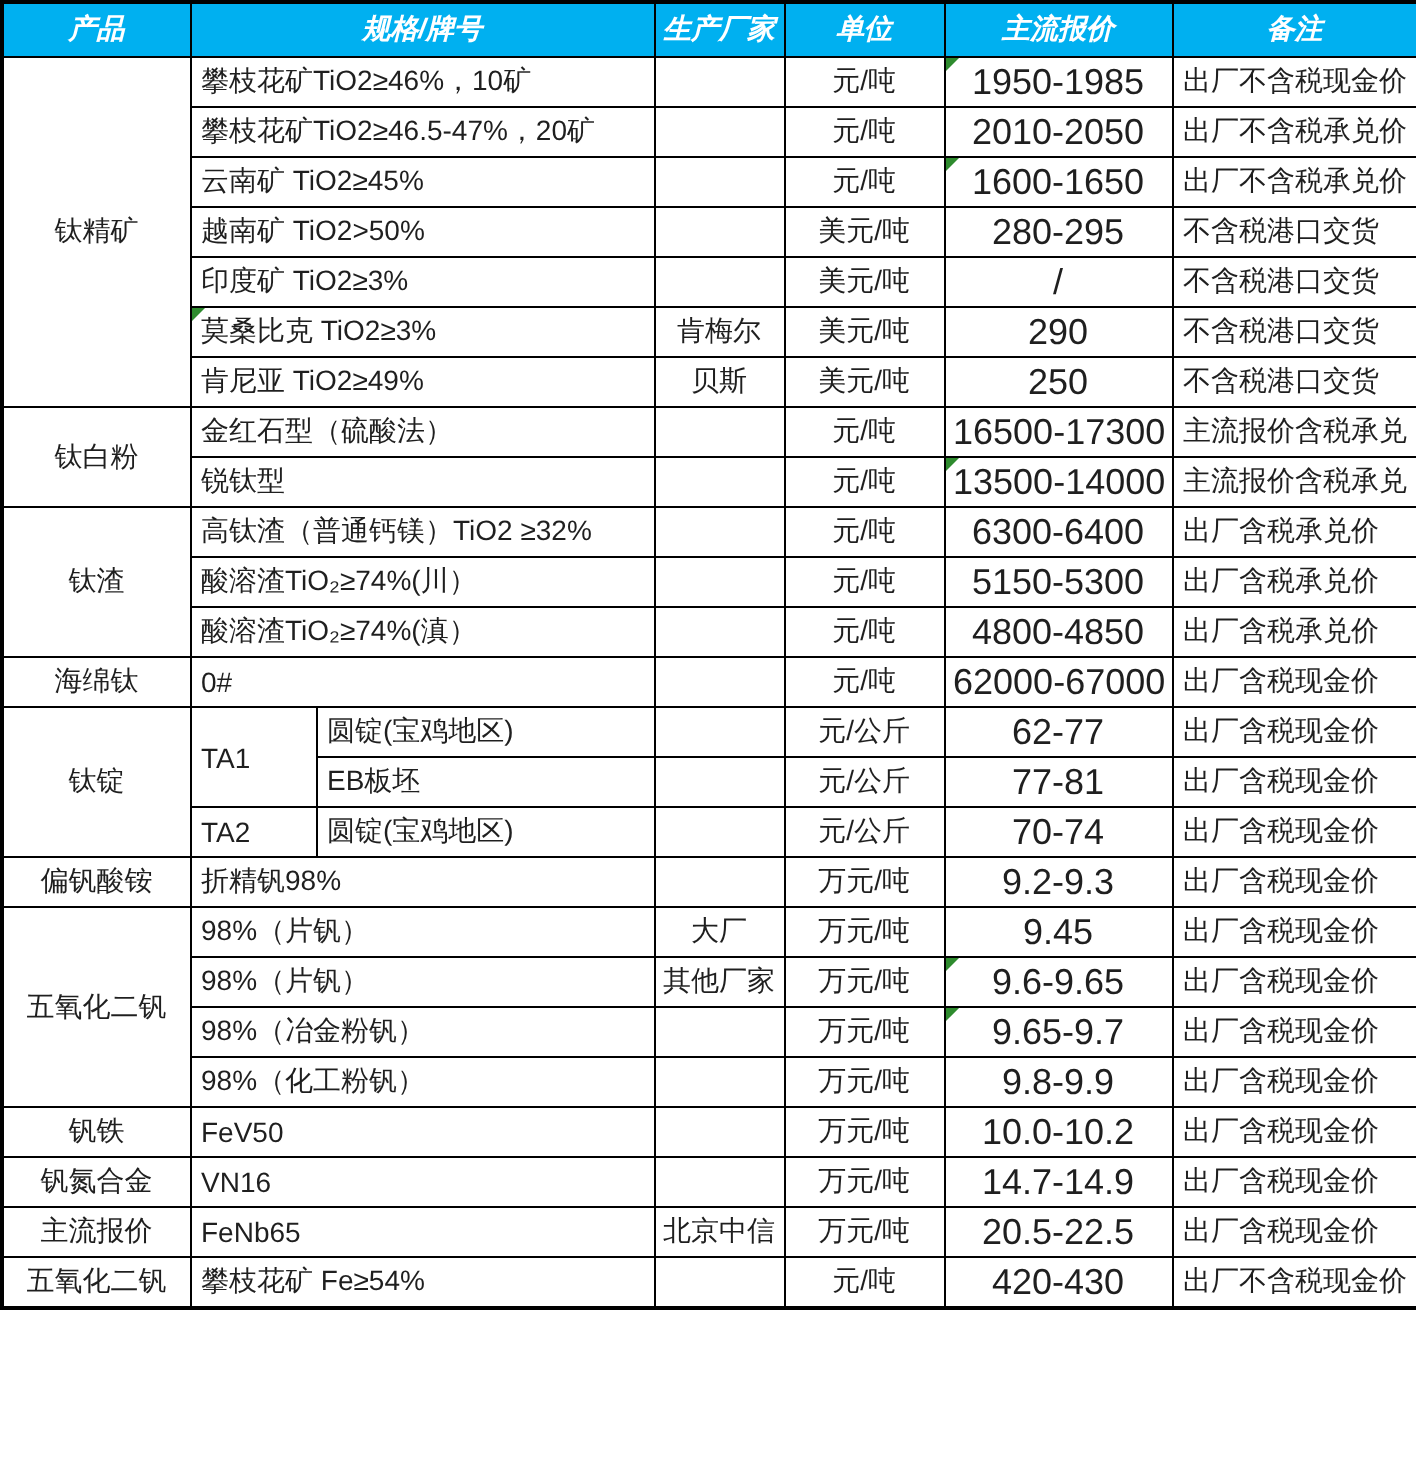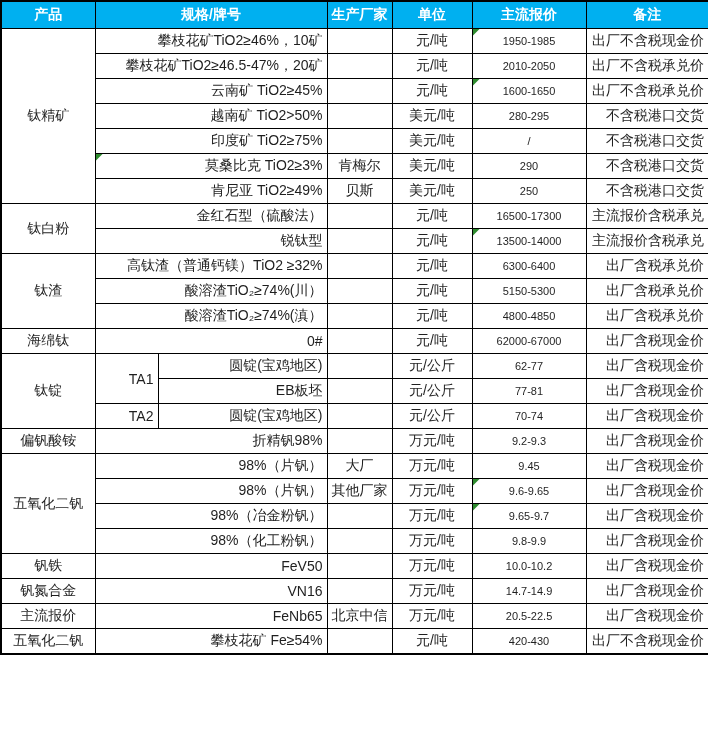--- a/index.html
+++ b/index.html
@@ -23,26 +23,27 @@
     overflow:hidden;
     white-space:nowrap;
   }
   .price thead th{
     background:#00B0F0;
     color:#ffffff;
     font-weight:bold;
     text-align:center;
     height:26px;
     font-size:14px;
+    font-style:italic;
   }
   
   td.c-product{text-align:center;}
-  td.c-spec,td.c-speca,td.c-specb,td.c-note{text-align:right;padding-left:5px;}
+  td.c-spec,td.c-speca,td.c-specb,td.c-note{text-align:left;padding-left:5px;}
   td.c-maker,td.c-unit,td.c-price{text-align:center;}
-  td.c-price{font-size:11px;}
+  td.c-price{font-size:18px;}
   
   td.flag{position:relative;}
   td.flag::before{
     content:"";
     position:absolute;top:0;left:0;
     width:7px;height:7px;
     background:#2E8B2E;
     clip-path:polygon(0 0,100% 0,0 100%);
   }
 </style>
@@ -93,21 +94,21 @@
         <td class="c-note">出厂不含税承兑价</td>
       </tr>
       <tr>
         <td class="c-spec" colspan="2">越南矿 TiO2&gt;50%</td>
         <td class="c-maker"></td>
         <td class="c-unit">美元/吨</td>
         <td class="c-price">280-295</td>
         <td class="c-note">不含税港口交货</td>
       </tr>
       <tr>
-        <td class="c-spec" colspan="2">印度矿 TiO2≥75%</td>
+        <td class="c-spec" colspan="2">印度矿 TiO2≥3%</td>
         <td class="c-maker"></td>
         <td class="c-unit">美元/吨</td>
         <td class="c-price">/</td>
         <td class="c-note">不含税港口交货</td>
       </tr>
       <tr>
         <td class="c-spec flag" colspan="2">莫桑比克 TiO2≥3%</td>
         <td class="c-maker">肯梅尔</td>
         <td class="c-unit">美元/吨</td>
         <td class="c-price">290</td>

